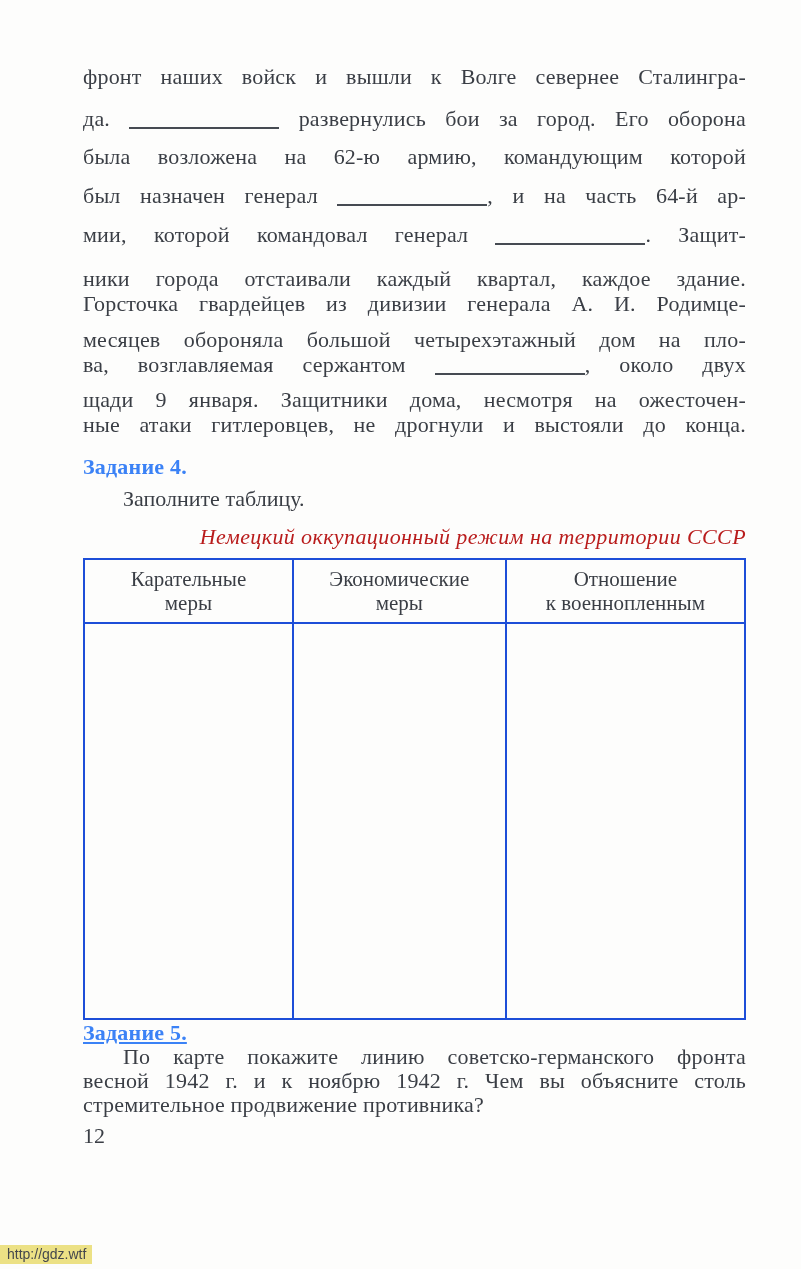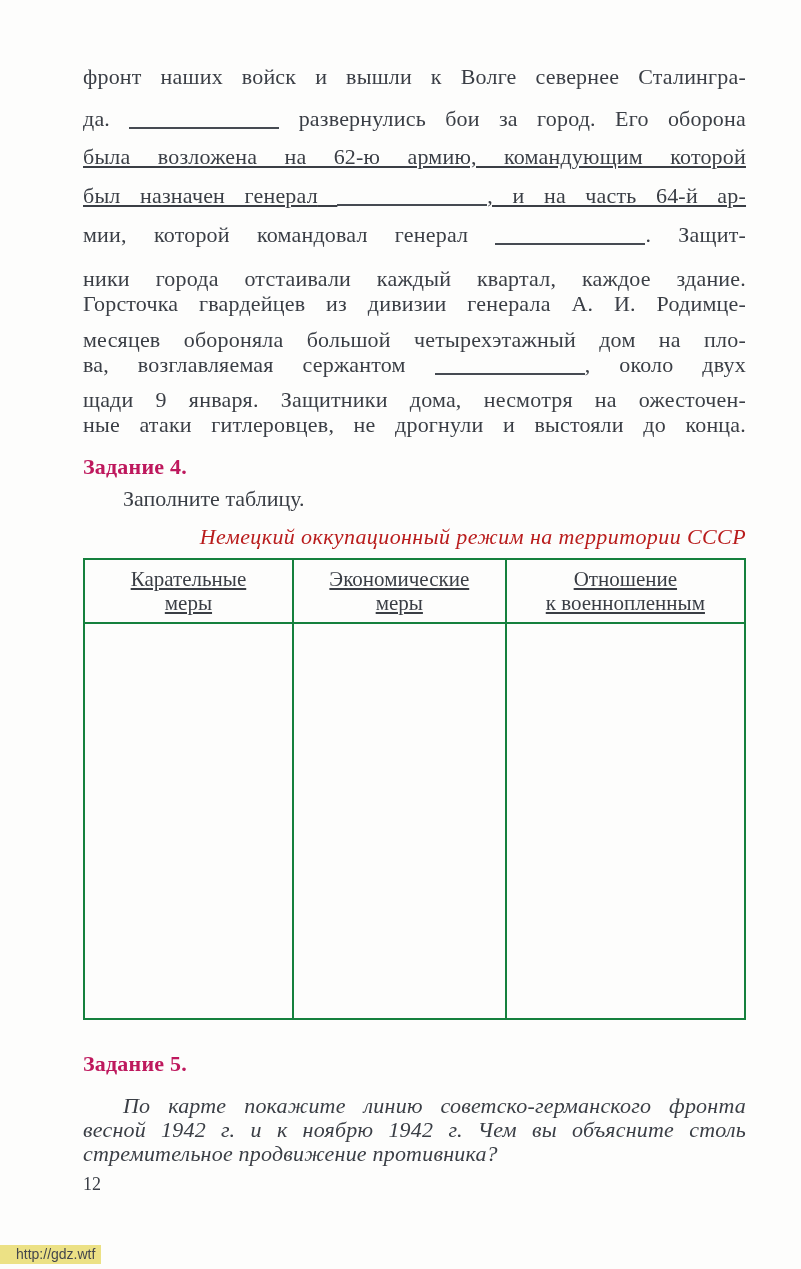--- a/index.html
+++ b/index.html
@@ -9,68 +9,67 @@
     font-family:"Liberation Serif", serif;
     color:#3a3e45;
   }
   .content{position:absolute;left:83px;top:64px;width:663px;}
   .tline{
     font-size:22px;line-height:25px;
     text-align:justify;text-align-last:justify;
     letter-spacing:0.2px;
     white-space:normal;
   }
-  .mb17{margin-bottom:17px;} .mb14{margin-bottom:14px;text-decoration:underline;} .mb13{margin-bottom:13px;}
+  .mb17{margin-bottom:17px;} .mb14{margin-bottom:14px;} .mb13{margin-bottom:13px;}
   .mb11{margin-bottom:11px;} .mb10{margin-bottom:10px;} .mb3{margin-bottom:19px;}
   .mb0{margin-bottom:0;}
   .blank{
     display:inline-block;width:150px;height:5px;
     border-bottom:2px solid #464b52;
     vertical-align:-3px;
   }
   .task-heading{
-    font-size:22px;line-height:25px;font-weight:bold;color:#be185d;
+    font-size:22px;line-height:25px;font-weight:bold;color:#3b82f6;
     letter-spacing:0.2px;
   }
   .task4-heading{margin-top:17px;}
   .instruction{font-size:22px;line-height:25px;margin-top:7px;margin-left:40px;}
   .table-title{
     font-size:22px;line-height:26px;font-style:italic;text-align:right;
     margin-top:13px;letter-spacing:0.4px;color:#b91c1c;
   }
   table.fill-table{
     width:100%;border-collapse:collapse;margin-top:8px;
     table-layout:fixed;
   }
   table.fill-table th, table.fill-table td{
-    border:2px solid #15803d;
-    text-decoration:underline;
+    border:2px solid #1d4ed8;
   }
   table.fill-table th{
     font-weight:normal;font-size:21px;line-height:24px;
     text-align:center;vertical-align:middle;
     white-space:pre-line;height:58px;padding:2px 4px;
     color:#3a3e45;
   }
   table.fill-table td{height:394px;padding:0;}
   .col1{width:31.6%;} .col2{width:32.2%;} .col3{width:36.2%;}
-  .task5-heading{margin-top:31px;}
+  .task5-heading{text-decoration:underline;}
   .p5line{
     font-size:22px;line-height:24px;
     text-align:justify;text-align-last:justify;letter-spacing:0.2px;
   }
-  .p5{margin-top:18px;font-style:italic;}
+  .p5{}
   .p5line.first{text-indent:40px;}
   .p5line.last{text-align-last:left;}
-  .page-number{font-size:18px;line-height:25px;margin-top:6px;}
+  .page-number{font-size:22px;line-height:25px;margin-top:6px;}
   .watermark{
     position:absolute;left:0;bottom:5px;
     font-family:"Liberation Sans", sans-serif;
     font-size:14px;line-height:16px;
-    padding:1px 6px 2px 16px;
+    padding:1px 6px 2px 7px;
   }
 </style>
 </head>
 <body>
 
 <div class="page">
   <div class="content">
 
     <div class="para">
       <div class="tline mb17"><span>фронт наших войск и вышли к Волге севернее Сталингра-</span></div>

